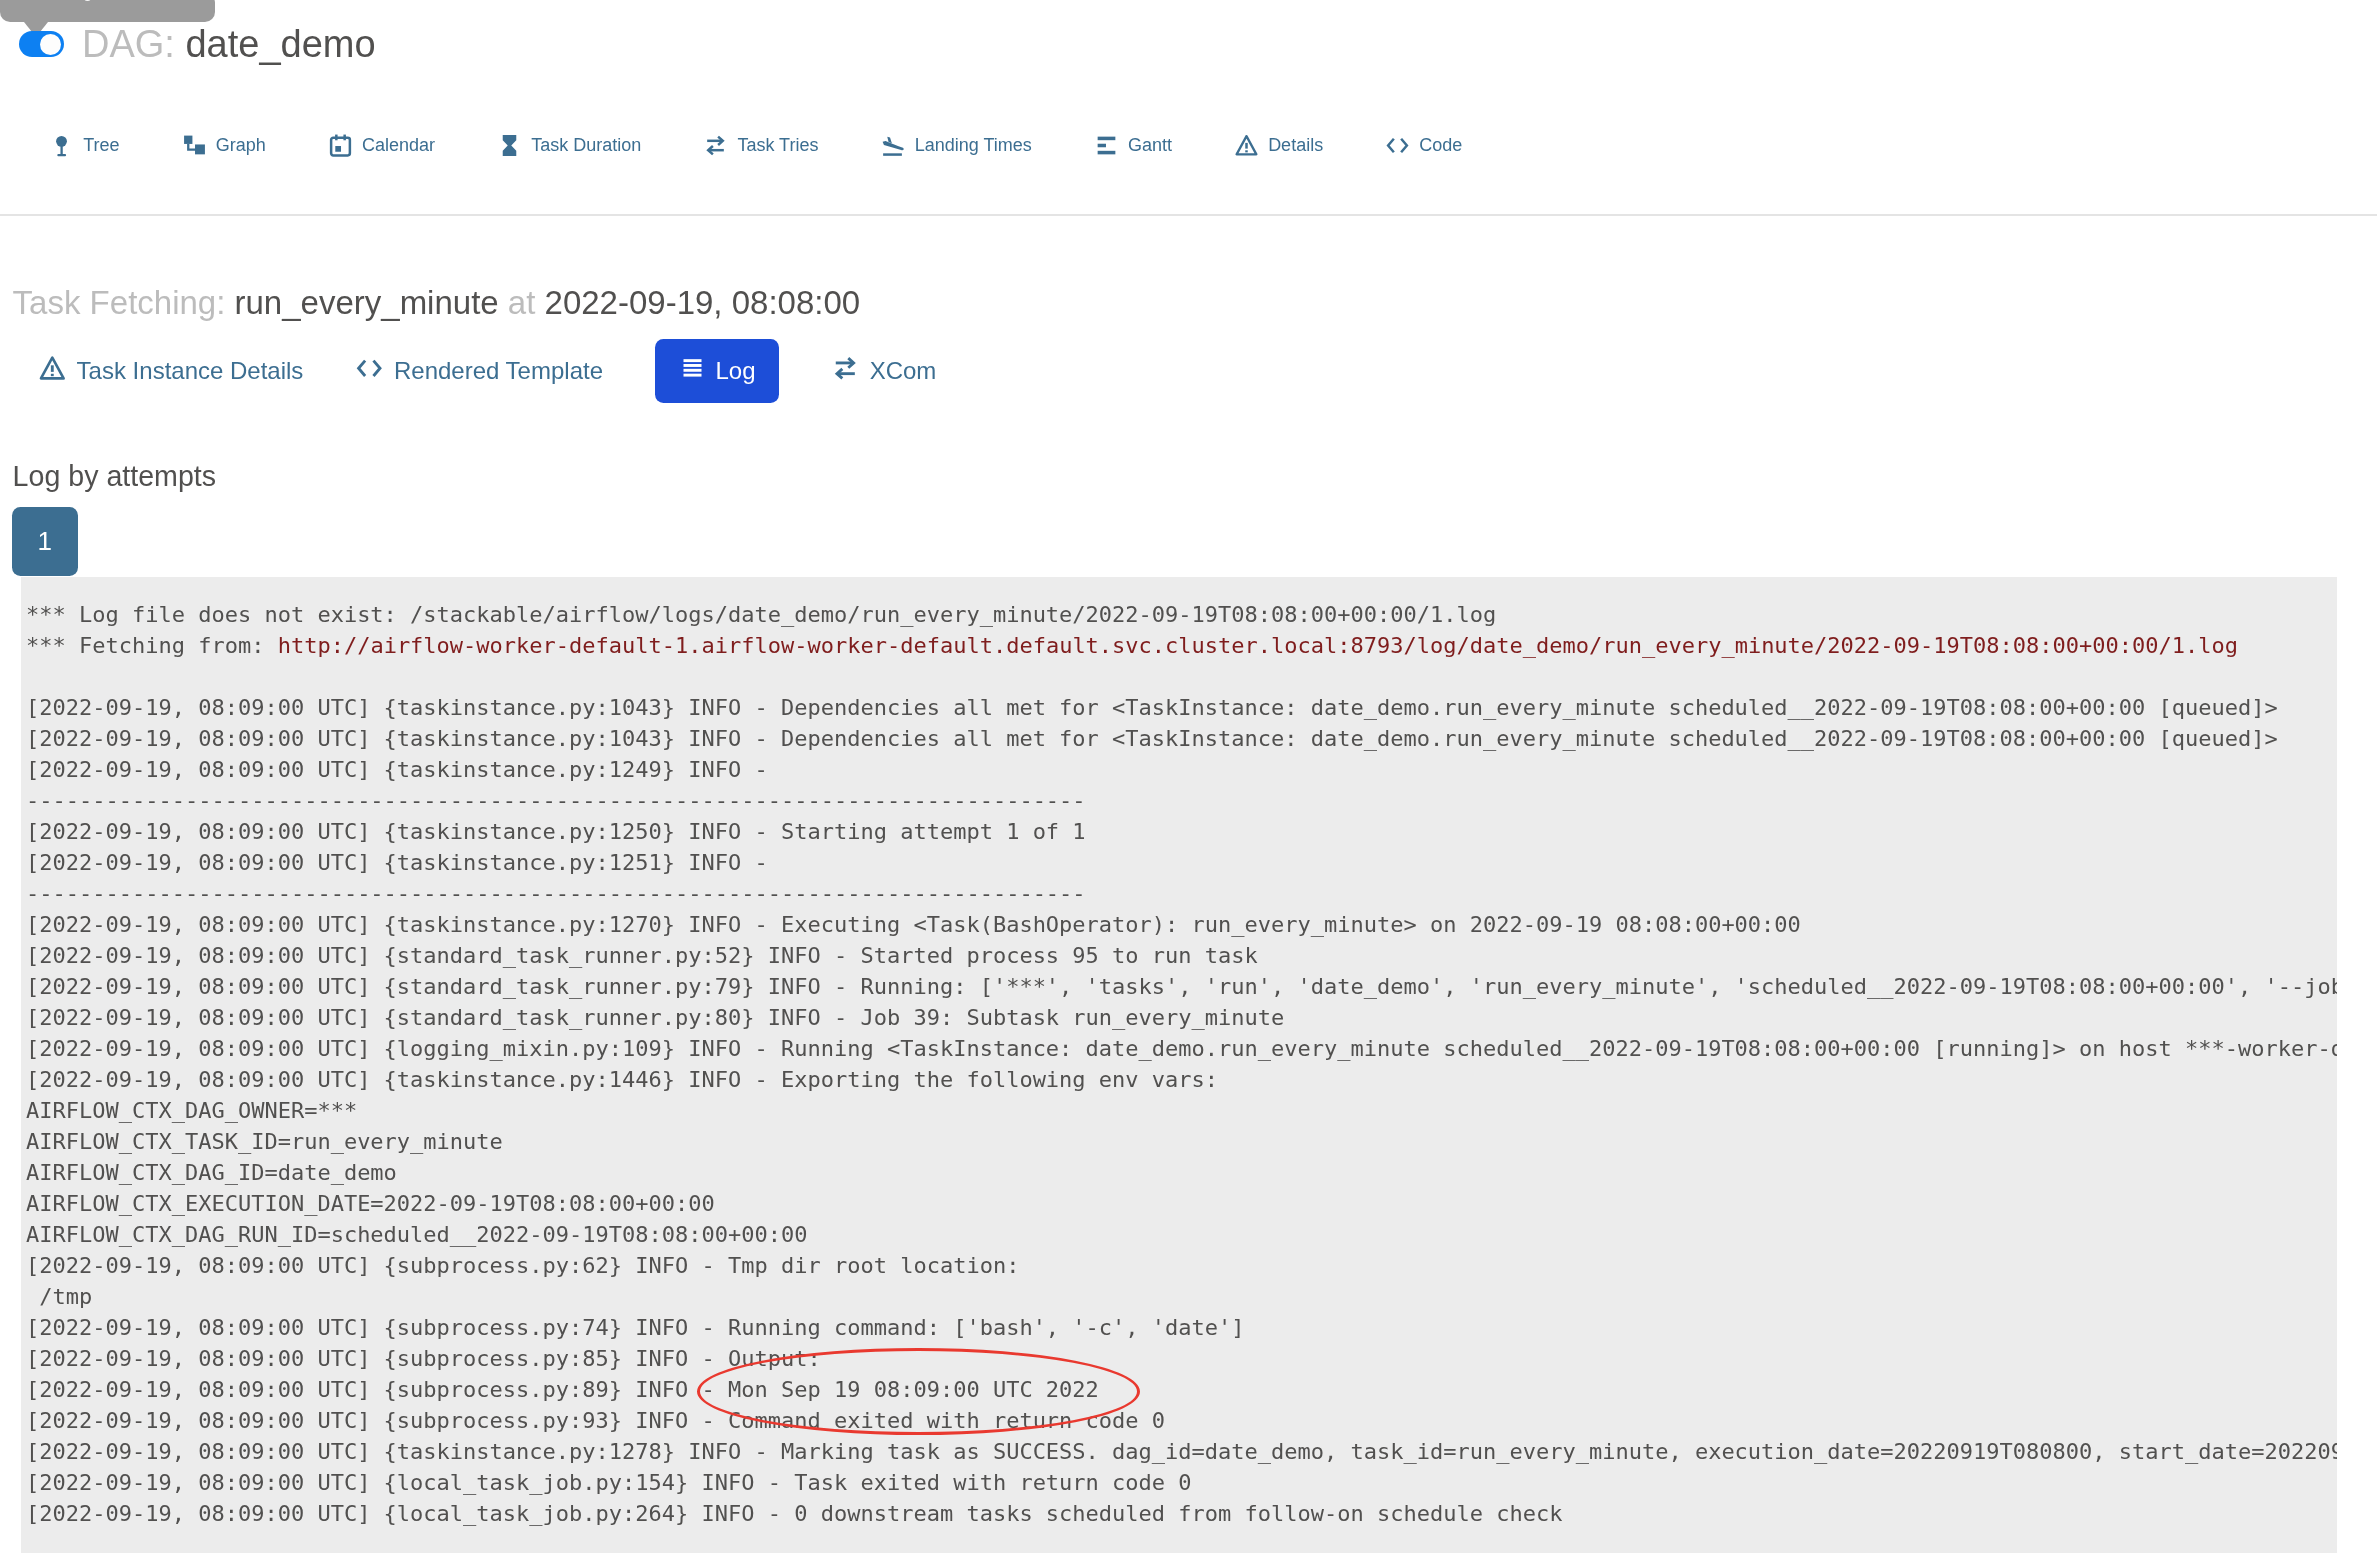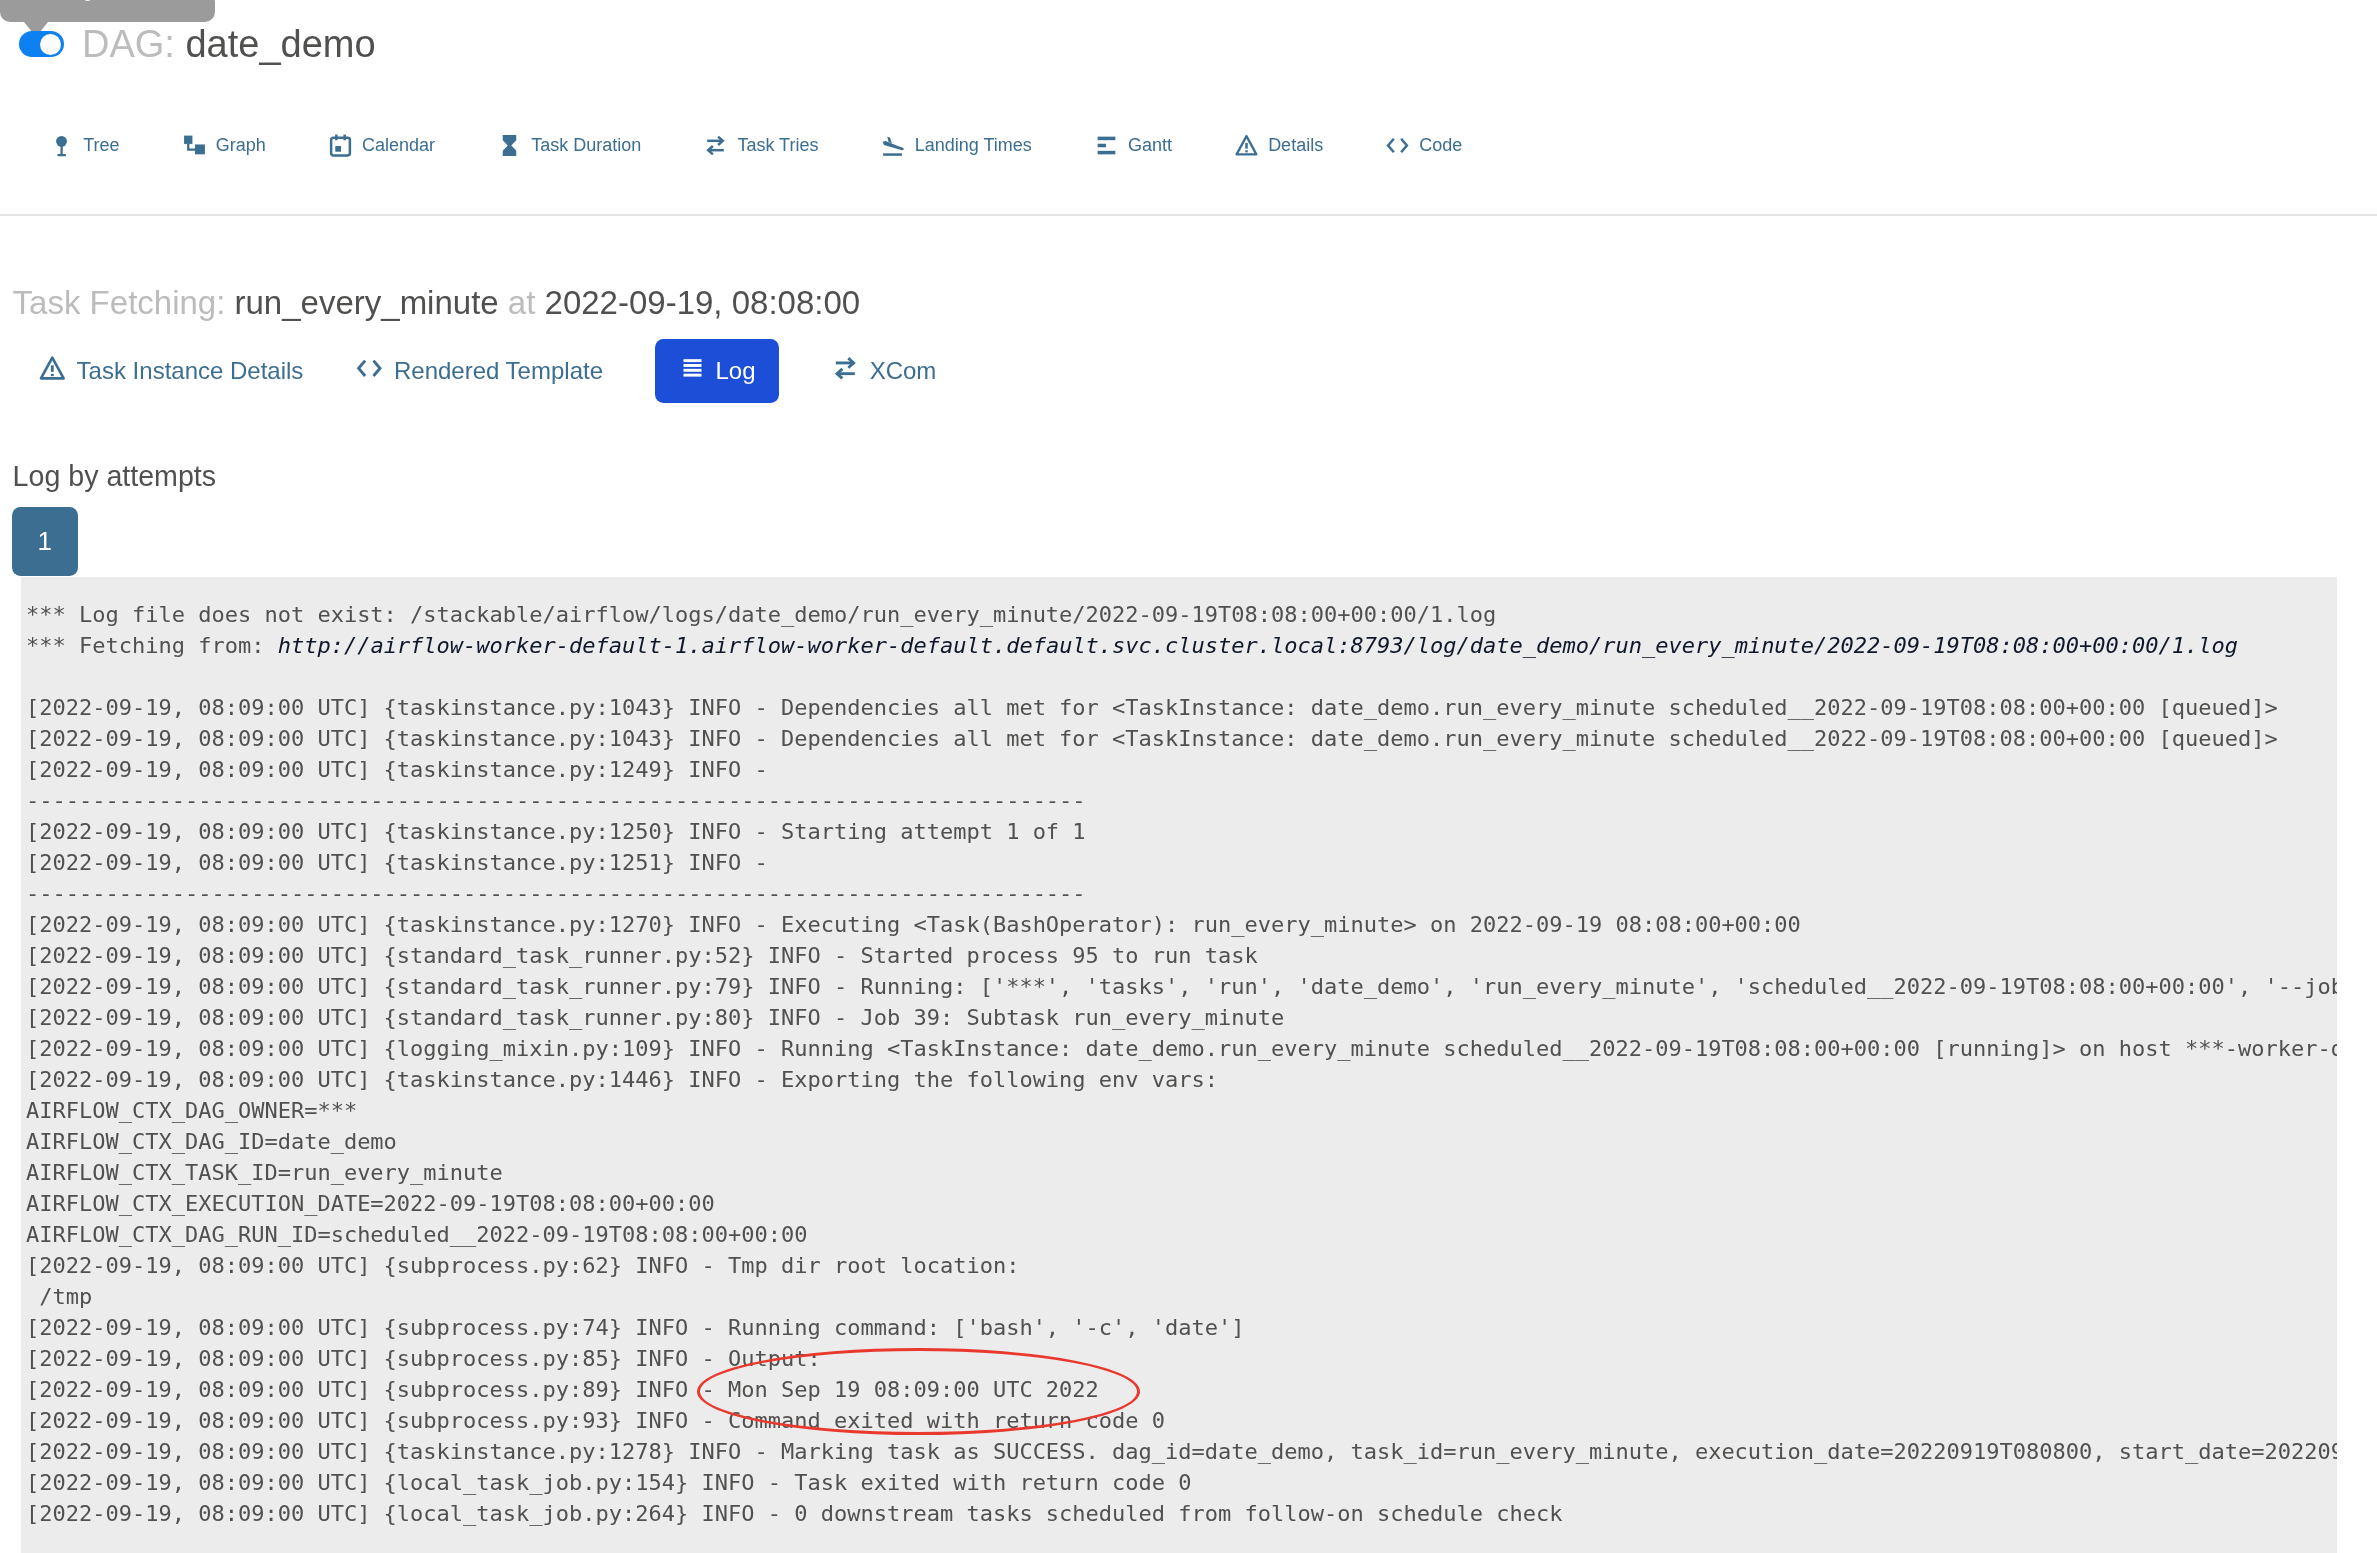--- a/index.html
+++ b/index.html
@@ -41,21 +41,21 @@
   .log-heading{position:absolute;left:12.6px;top:460px;font-size:28.6px;color:#51504f;}
   .attempt-btn{position:absolute;left:11.8px;top:507px;width:66px;height:69px;background:#3c6e91;
                border-radius:8.4px;color:#ffffff;font-size:26px;display:flex;align-items:center;
                justify-content:center;cursor:pointer;border:none;}
 
   
   .log-panel{position:absolute;left:21px;top:577px;width:2316px;height:976px;background:#ececec;
              overflow:hidden;padding:22px 0 0 5px;box-sizing:border-box;}
   .log-line{font-family:"DejaVu Sans Mono","Liberation Mono",monospace;font-size:22px;line-height:31px;
             white-space:pre;color:#51504f;}
-  .log-link{color:#0f172a;cursor:pointer;font-style:italic;}
+  .log-link{color:#7f1d1d;cursor:pointer;}
 
   .annotation-ellipse{position:absolute;left:676px;top:771px;width:437px;height:81px;
                       border:3.4px solid #e9392f;border-radius:50%;pointer-events:none;}
 </style>
 </head>
 <body>
 
 <div class="page">
 
   <div class="tooltip-frag">
@@ -217,22 +217,22 @@
         <div class="log-line"><span>[2022-09-19, 08:09:00 UTC] {taskinstance.py:1250} INFO - Starting attempt 1 of 1</span></div>
         <div class="log-line"><span>[2022-09-19, 08:09:00 UTC] {taskinstance.py:1251} INFO - </span></div>
         <div class="log-line"><span>--------------------------------------------------------------------------------</span></div>
         <div class="log-line"><span>[2022-09-19, 08:09:00 UTC] {taskinstance.py:1270} INFO - Executing &lt;Task(BashOperator): run_every_minute&gt; on 2022-09-19 08:08:00+00:00</span></div>
         <div class="log-line"><span>[2022-09-19, 08:09:00 UTC] {standard_task_runner.py:52} INFO - Started process 95 to run task</span></div>
         <div class="log-line"><span>[2022-09-19, 08:09:00 UTC] {standard_task_runner.py:79} INFO - Running: ['***', 'tasks', 'run', 'date_demo', 'run_every_minute', 'scheduled__2022-09-19T08:08:00+00:00', '--job-id',</span></div>
         <div class="log-line"><span>[2022-09-19, 08:09:00 UTC] {standard_task_runner.py:80} INFO - Job 39: Subtask run_every_minute</span></div>
         <div class="log-line"><span>[2022-09-19, 08:09:00 UTC] {logging_mixin.py:109} INFO - Running &lt;TaskInstance: date_demo.run_every_minute scheduled__2022-09-19T08:08:00+00:00 [running]&gt; on host ***-worker-defaul</span></div>
         <div class="log-line"><span>[2022-09-19, 08:09:00 UTC] {taskinstance.py:1446} INFO - Exporting the following env vars:</span></div>
         <div class="log-line"><span>AIRFLOW_CTX_DAG_OWNER=***</span></div>
+        <div class="log-line"><span>AIRFLOW_CTX_TASK_ID=run_every_minute</span></div>
         <div class="log-line"><span>AIRFLOW_CTX_DAG_ID=date_demo</span></div>
-        <div class="log-line"><span>AIRFLOW_CTX_TASK_ID=run_every_minute</span></div>
         <div class="log-line"><span>AIRFLOW_CTX_EXECUTION_DATE=2022-09-19T08:08:00+00:00</span></div>
         <div class="log-line"><span>AIRFLOW_CTX_DAG_RUN_ID=scheduled__2022-09-19T08:08:00+00:00</span></div>
         <div class="log-line"><span>[2022-09-19, 08:09:00 UTC] {subprocess.py:62} INFO - Tmp dir root location:</span></div>
         <div class="log-line"><span> /tmp</span></div>
         <div class="log-line"><span>[2022-09-19, 08:09:00 UTC] {subprocess.py:74} INFO - Running command: ['bash', '-c', 'date']</span></div>
         <div class="log-line"><span>[2022-09-19, 08:09:00 UTC] {subprocess.py:85} INFO - Output:</span></div>
         <div class="log-line"><span>[2022-09-19, 08:09:00 UTC] {subprocess.py:89} INFO - Mon Sep 19 08:09:00 UTC 2022</span></div>
         <div class="log-line"><span>[2022-09-19, 08:09:00 UTC] {subprocess.py:93} INFO - Command exited with return code 0</span></div>
         <div class="log-line"><span>[2022-09-19, 08:09:00 UTC] {taskinstance.py:1278} INFO - Marking task as SUCCESS. dag_id=date_demo, task_id=run_every_minute, execution_date=20220919T080800, start_date=20220919T080</span></div>
         <div class="log-line"><span>[2022-09-19, 08:09:00 UTC] {local_task_job.py:154} INFO - Task exited with return code 0</span></div>

